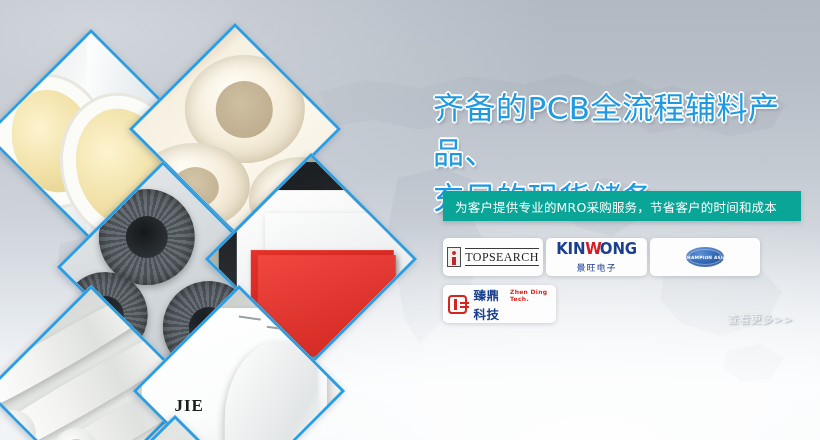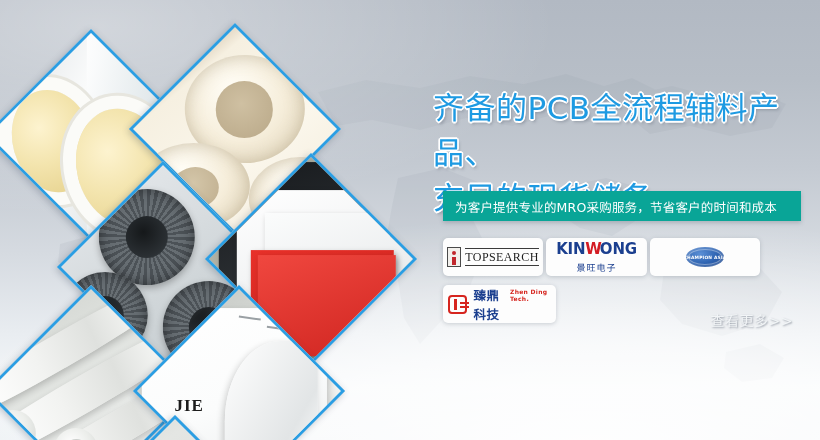--- a/index.html
+++ b/index.html
@@ -268,21 +268,21 @@
     content:"";position:absolute;left:10px;top:5px;width:9px;height:2.5px;background:#d6251f;
     box-shadow:0 4px 0 #d6251f;
   }
   .zd-text{display:flex;flex-direction:row;line-height:1;}
   .zd-cn{font:700 12.5px "DejaVu Sans",sans-serif;color:#1b3f8f;letter-spacing:.6px;}
   .zd-en{font:700 6px "DejaVu Sans",sans-serif;color:#d6251f;margin-top:3px;letter-spacing:.3px;}
 
   .more{
     position:absolute;right:27px;top:310px;
     font-family:"DejaVu Sans","Liberation Sans",sans-serif;
-    font-size:14px;color:#f2f5f7;letter-spacing:.5px;
+    font-size:11px;color:#f2f5f7;letter-spacing:.5px;
     text-shadow:1px 1px 2px rgba(95,105,120,.65);
     cursor:pointer;user-select:none;
   }
 </style>
 </head>
 <body>
 
 <div class="banner">
 
   <div class="worldmap">

